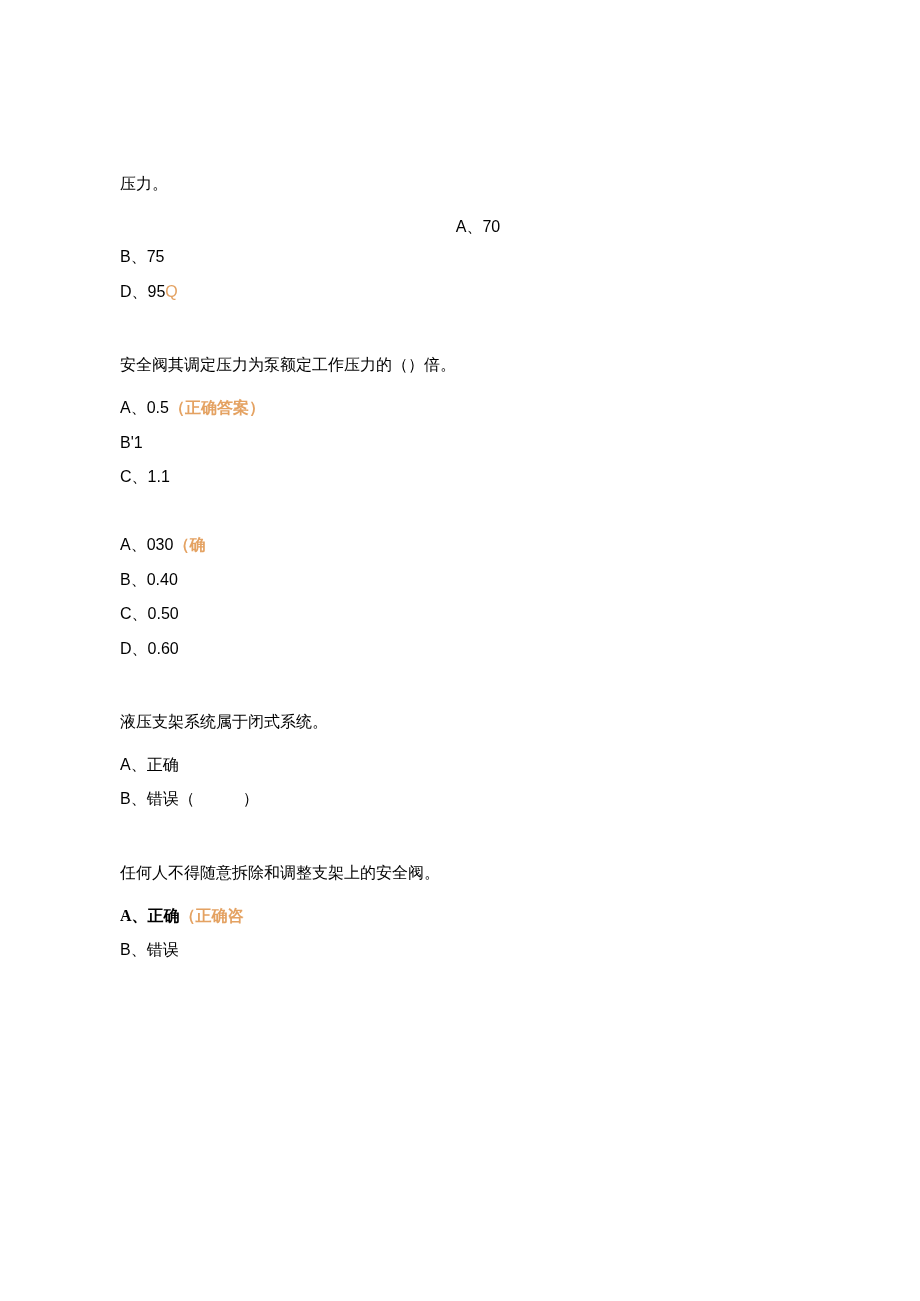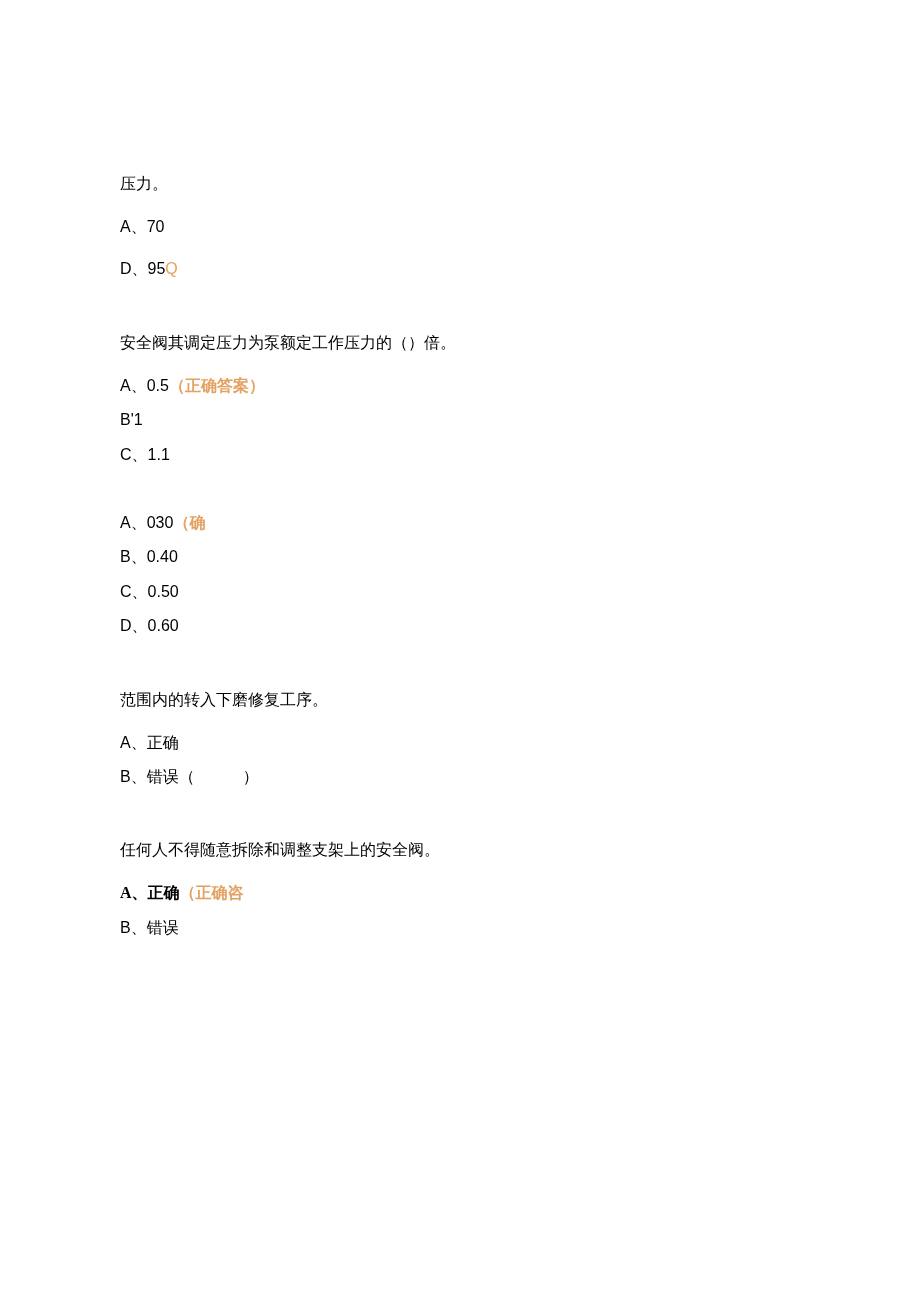--- a/index.html
+++ b/index.html
@@ -23,41 +23,43 @@
     .stem {
       margin-bottom: 16px;
       font-family: "SimSun", "宋体", serif;
       line-height: 2.0;
     }
     .option {
       margin-bottom: 12px;
       font-family: Arial, "SimSun", "宋体", sans-serif;
     }
     .option.tight {
-      margin-bottom: 20px;
+      margin-bottom: 8px;
+      text-align: center;
     }
     .latin {
       font-family: Arial, sans-serif;
     }
     .cn {
       font-family: "SimSun", "宋体", serif;
       font-weight: bold;
     }
     .accent {
       color: #e4a262;
     }
   </style>
 </head>
 <body>
 
 <div class="page">
 
   <div class="block">
     <div class="stem">压力。</div>
     <div class="option tight">A、70</div>
+    <div class="option">B、75</div>
     <div class="option">
       <span class="latin">D、95</span><span class="accent latin">Q</span>
     </div>
   </div>
 
   <div class="block">
     <div class="stem">安全阀其调定压力为泵额定工作压力的（）倍。</div>
     <div class="option">
       <span class="latin">A、0.5</span><span class="accent cn">（正确答案）</span>
     </div>
@@ -68,21 +70,21 @@
   <div class="block">
     <div class="option">
       <span class="latin">A、030</span><span class="accent cn">（确</span>
     </div>
     <div class="option">B、0.40</div>
     <div class="option">C、0.50</div>
     <div class="option">D、0.60</div>
   </div>
 
   <div class="block">
-    <div class="stem">范围内的转入下磨修复工序。</div>
+    <div class="stem">液压支架系统属于闭式系统。</div>
     <div class="option">A、正确</div>
     <div class="option">B、错误（　　　）</div>
   </div>
 
   <div class="block">
     <div class="stem">任何人不得随意拆除和调整支架上的安全阀。</div>
     <div class="option">
       <span class="cn">A、正确</span><span class="accent cn">（正确咨</span>
     </div>
     <div class="option">B、错误</div>

